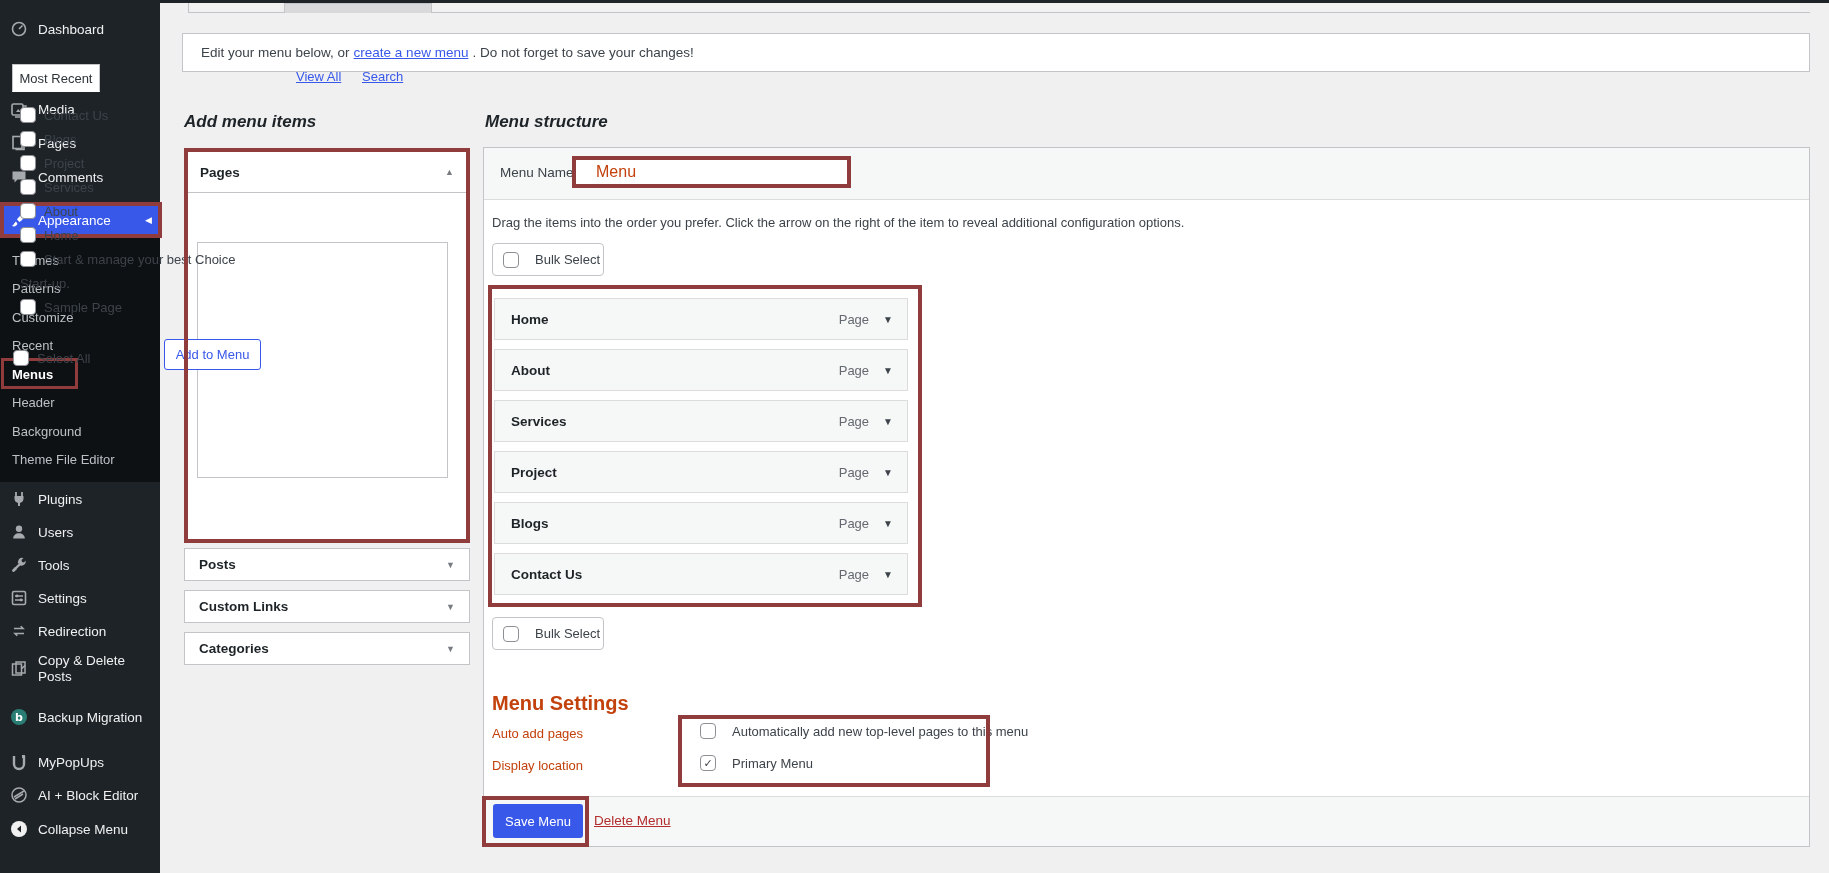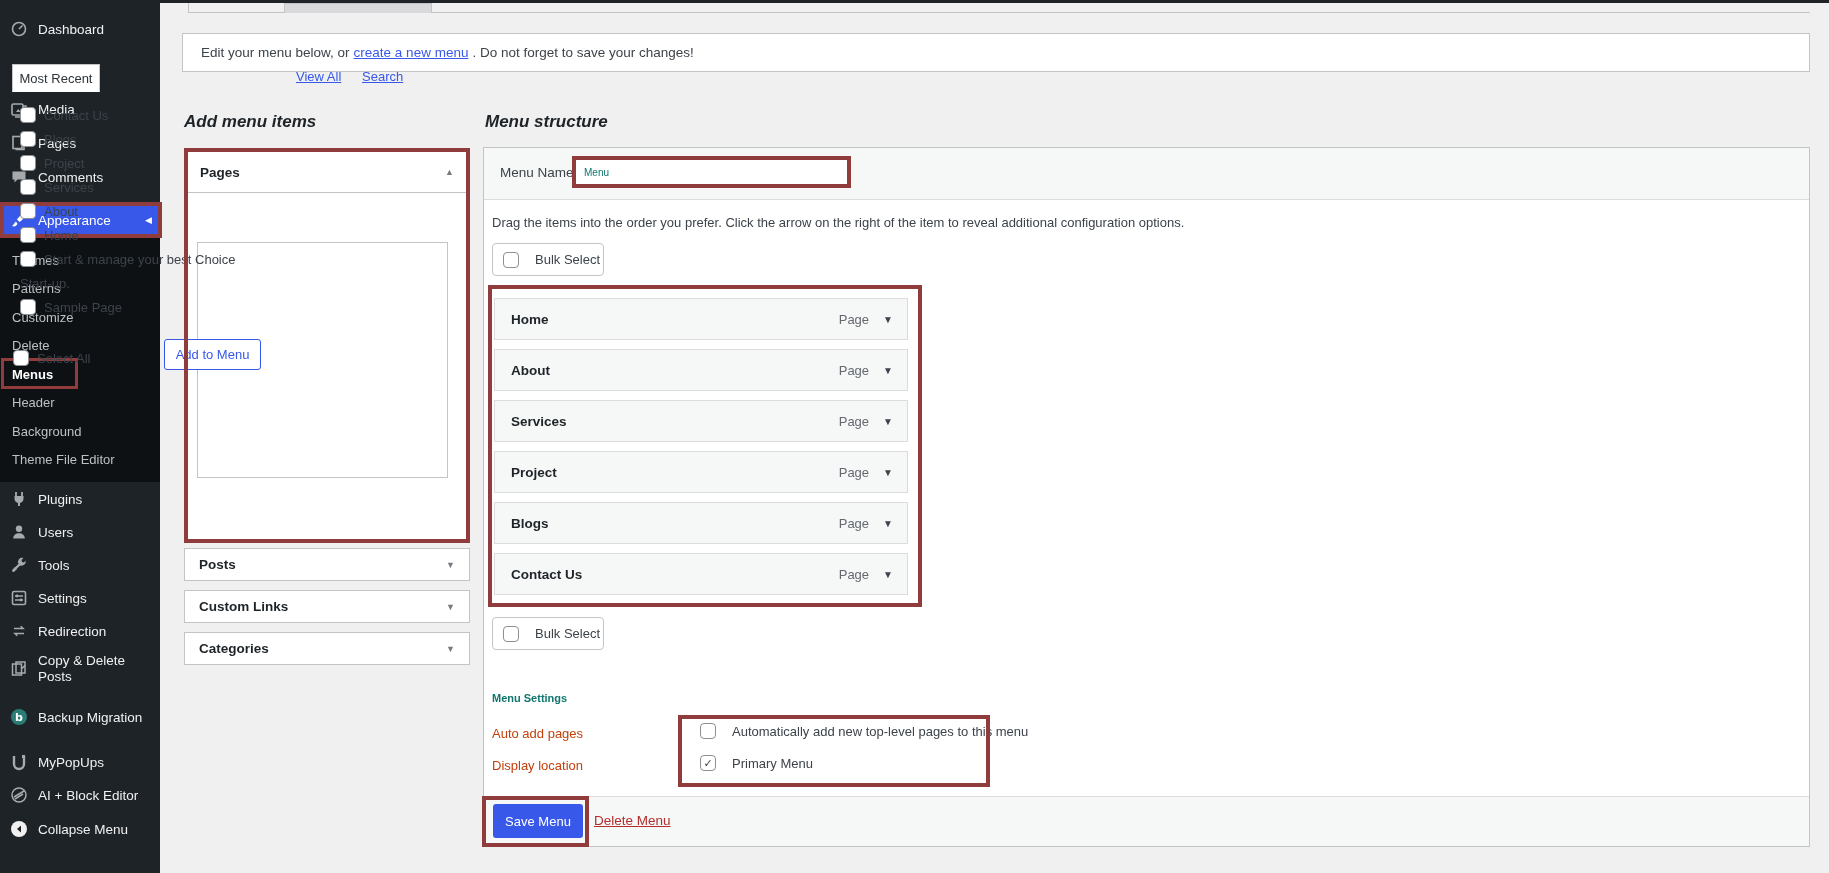--- a/index.html
+++ b/index.html
@@ -60,30 +60,30 @@
   .accordion{left:184px;width:286px;height:33px;background:#fff;border:1px solid #c3c4c7;
              display:flex;align-items:center;justify-content:space-between;padding:0 14px;cursor:pointer;}
   .accordion .t{font-weight:700;font-size:13.5px;color:#1d2327;}
 
   
   .menu-panel{left:483px;top:147px;width:1327px;height:700px;background:#fff;border:1px solid #c3c4c7;}
   .mp-head{position:absolute;left:0;top:0;width:1325px;height:52px;background:#f6f7f7;border-bottom:1px solid #dcdcde;}
   .mp-foot{position:absolute;left:0;bottom:0;width:1325px;height:50px;background:#f6f7f7;border-top:1px solid #dcdcde;}
   .mn-label{left:500px;top:165px;color:#3c434a;font-size:13.5px;}
   .mn-anno{left:572px;top:156px;width:279px;height:32px;border:4px solid #903c3c;z-index:30;}
-  .mn-input{position:absolute;inset:0;border:none;outline:none;font-family:inherit;font-size:10px;color:#0f766e;padding:0 8px;width:100%;height:100%;}
+  .mn-input{position:absolute;inset:0;border:none;outline:none;font-family:inherit;font-size:16px;color:#c2410c;padding:0 20px;width:100%;height:100%;}
   .help{left:492px;top:215px;font-size:13px;color:#3c434a;}
   .bulk{width:112px;height:33px;border:1px solid #c3c4c7;border-radius:4px;display:flex;align-items:center;gap:8px;padding-left:10px;cursor:pointer;background:#fff;}
   .items-anno{left:488px;top:285px;width:434px;height:322px;}
   .mi-bar{left:494px;width:414px;height:42px;background:#f6f7f7;border:1px solid #dcdcde;display:flex;align-items:center;cursor:move;z-index:10;}
   .mi-bar .t{font-weight:700;font-size:13.5px;color:#1d2327;margin-left:16px;}
   .mi-right{position:absolute;right:14px;display:flex;align-items:center;gap:14px;}
   .mi-type{color:#646970;font-size:13px;}
   .mi-caret{color:#3c434a;font-size:10px;cursor:pointer;}
-  .ms-head{left:492px;top:692px;font-size:11px;font-weight:700;color:#0f766e;}
+  .ms-head{left:492px;top:692px;font-size:20px;font-weight:700;color:#c2410c;}
   .ms-label{left:492px;color:#c2410c;font-size:13px;}
   .ms-anno{left:678px;top:715px;width:312px;height:72px;}
   .ms-opt{display:flex;align-items:center;gap:8px;cursor:pointer;}
   .save-anno{left:482px;top:796px;width:107px;height:51px;}
   .save-btn{left:493px;top:804px;width:90px;height:34px;background:#3858e9;color:#fff;border-radius:3px;
             display:flex;align-items:center;justify-content:center;font-size:13px;cursor:pointer;z-index:31;}
   .del-link{left:594px;top:813px;color:#b32d2e;text-decoration:underline;font-size:13.5px;cursor:pointer;}
   .icn{color:#a7aaad;}
 </style>
 </head>
@@ -154,21 +154,21 @@
       <div class="sub-item" style="top:8px">
           <span>Themes</span>
         </div>
       <div class="sub-item" style="top:36px">
           <span>Patterns</span>
         </div>
       <div class="sub-item" style="top:65px">
           <span>Customize</span>
         </div>
       <div class="sub-item" style="top:93px">
-          <span>Delete</span>
+          <span>Recent</span>
         </div>
       <div class="sub-item current" style="top:122px">
           <span>Menus</span>
         </div>
       <div class="sub-item" style="top:150px">
           <span>Header</span>
         </div>
       <div class="sub-item" style="top:179px">
           <span>Background</span>
         </div>

